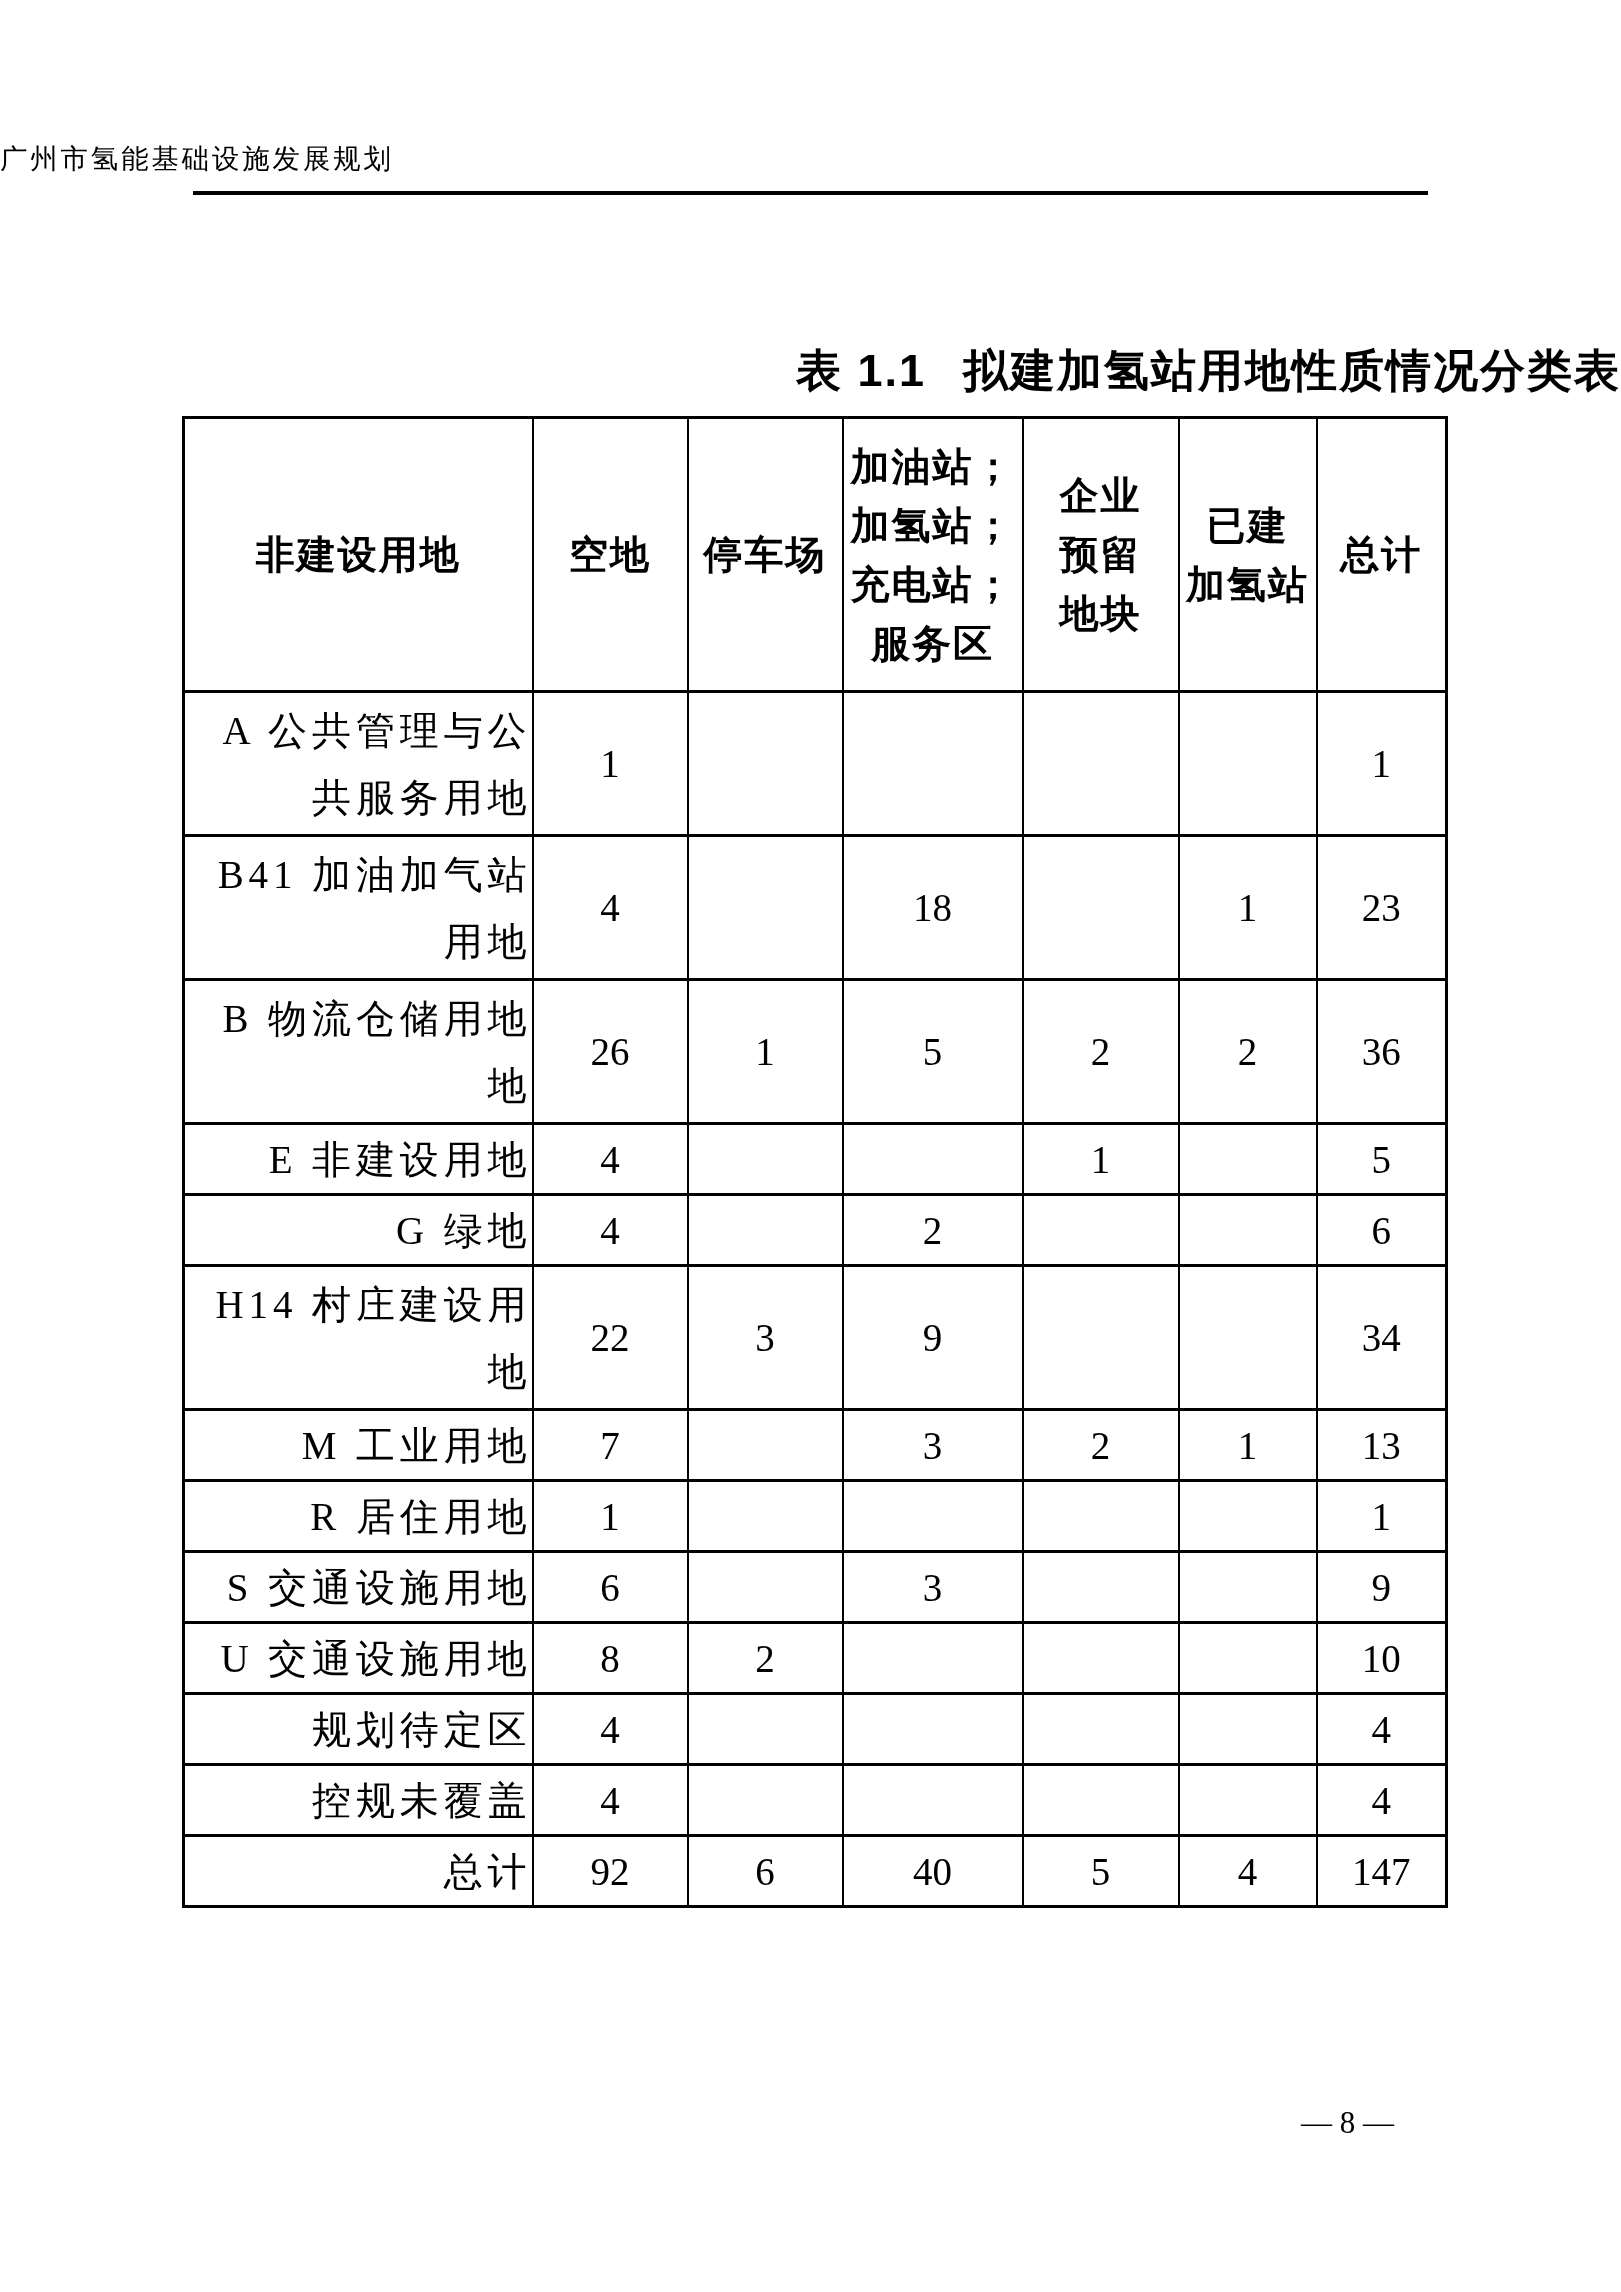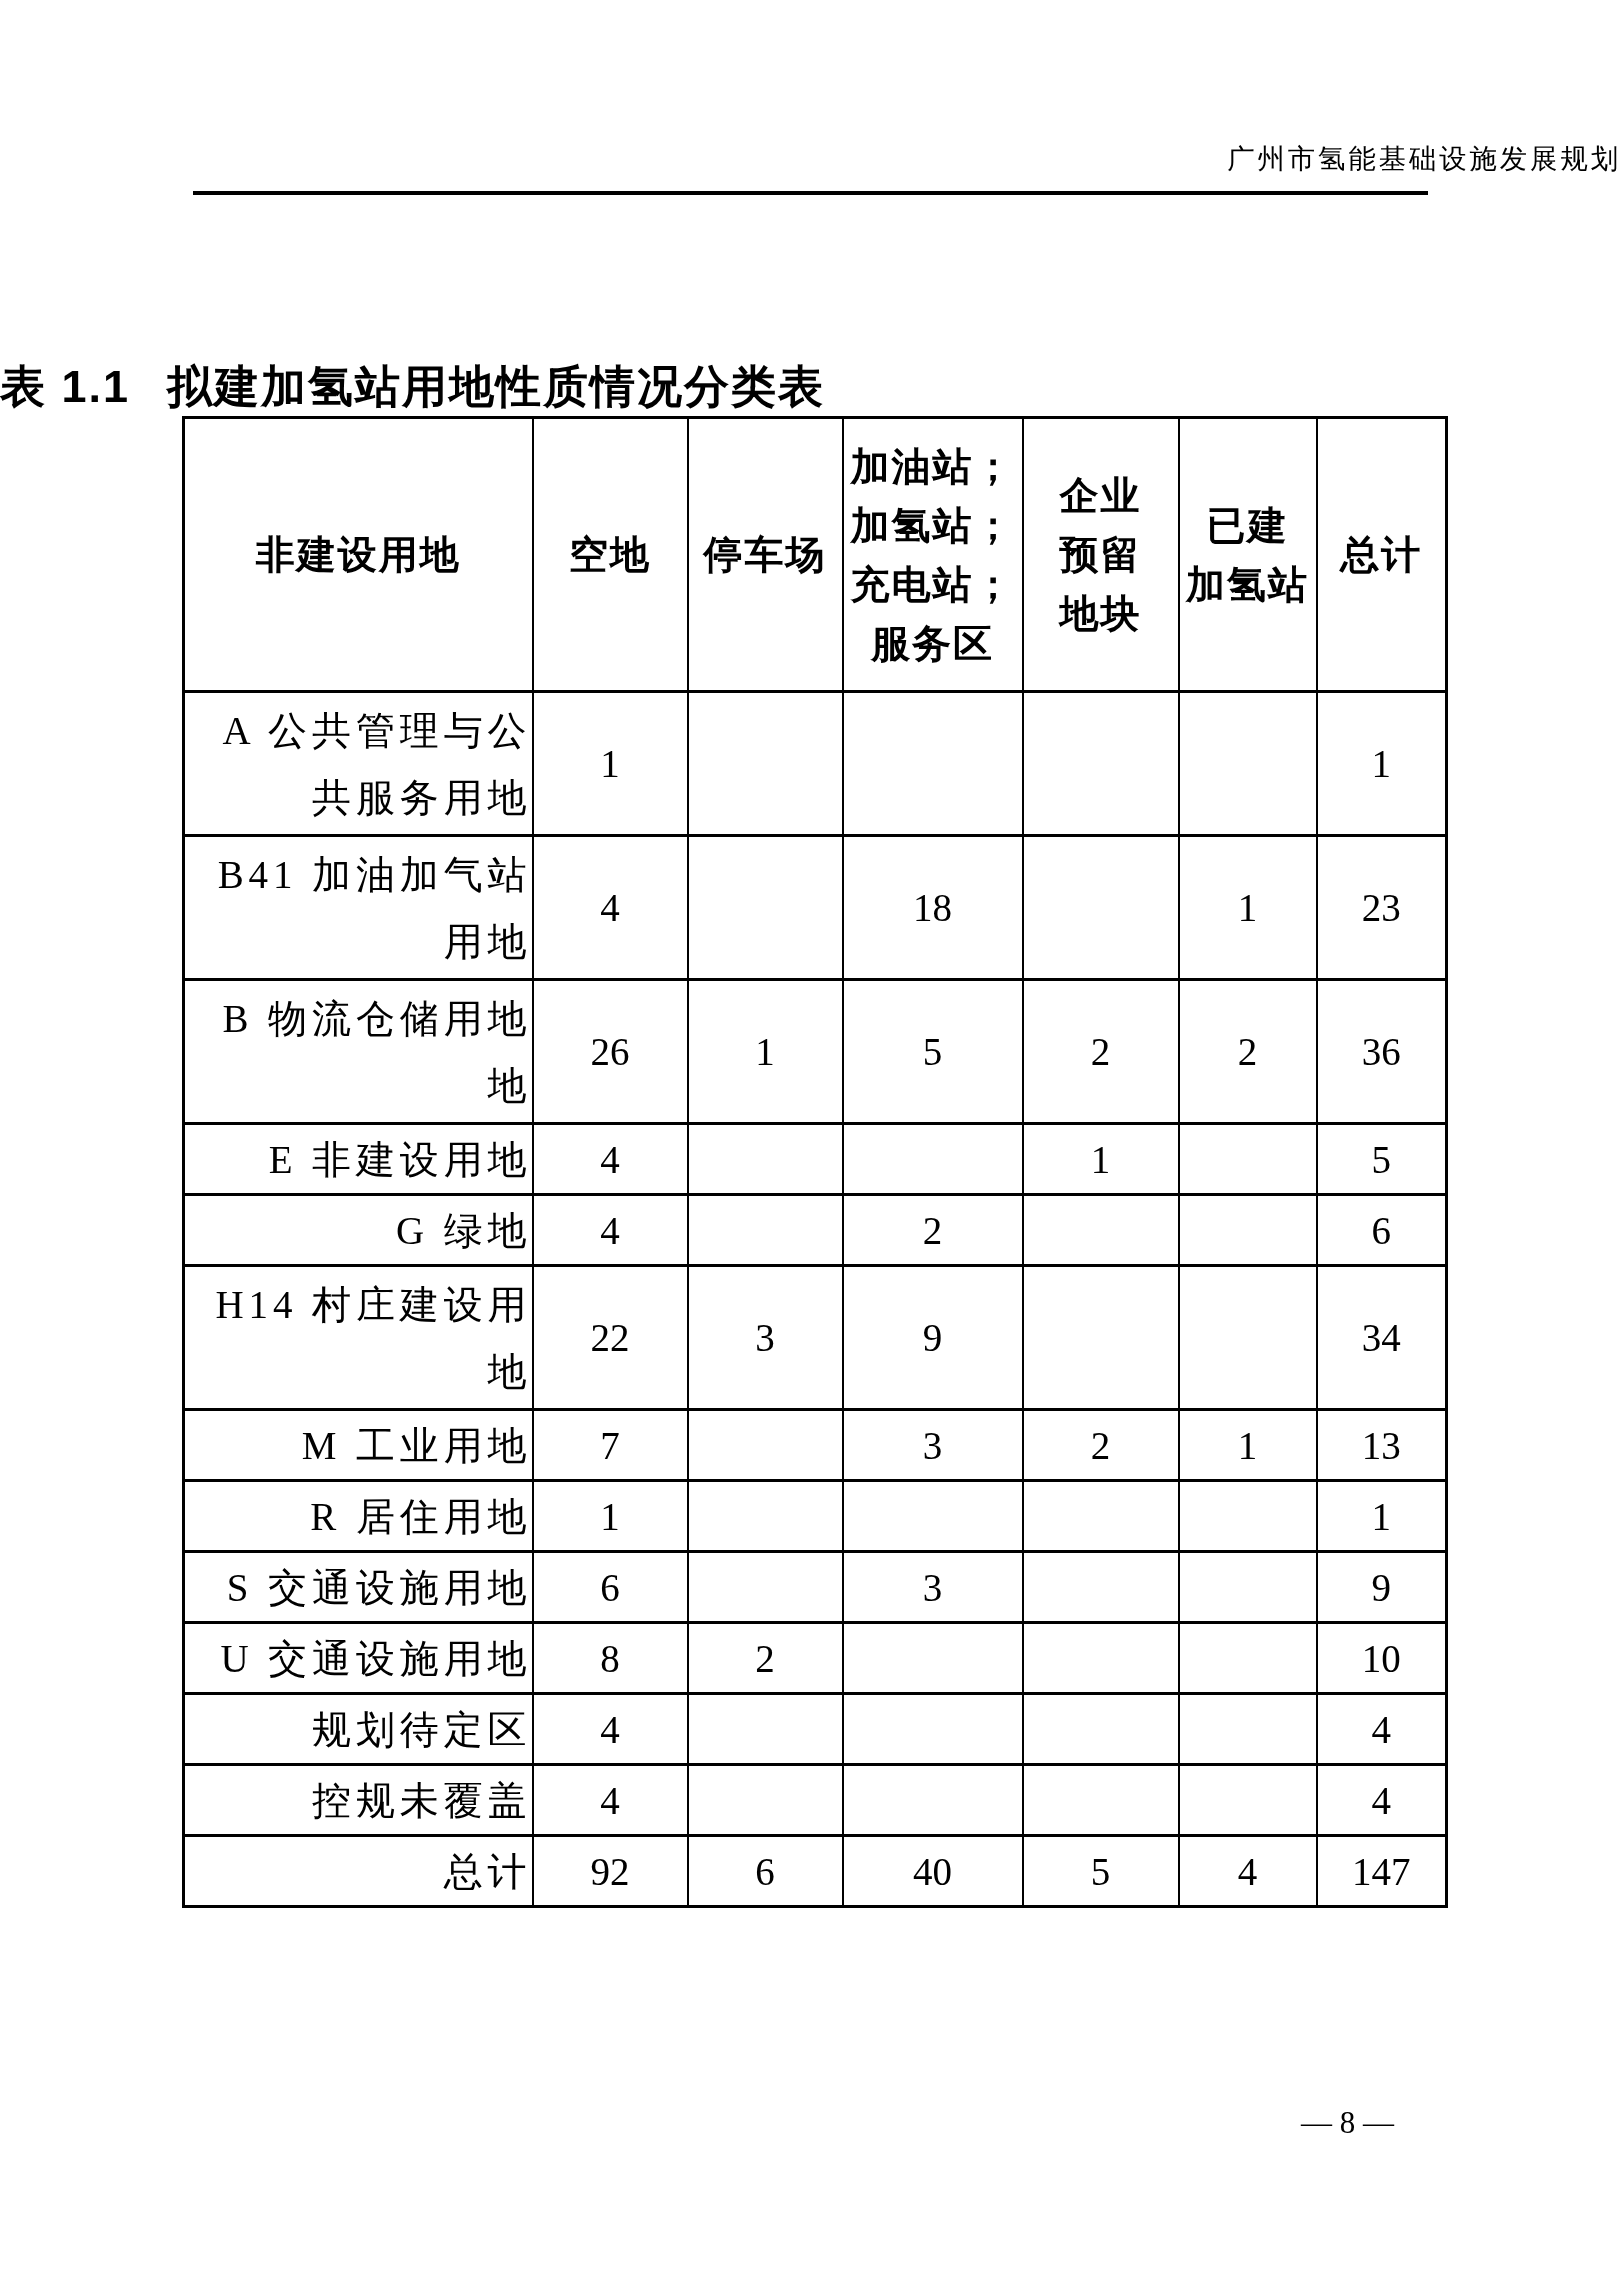--- a/index.html
+++ b/index.html
@@ -8,34 +8,34 @@
     width:1621px;height:2293px;
     margin:0 auto;
     background:#ffffff;
     color:#000;
     font-family:"Liberation Serif","DejaVu Serif",serif;
     overflow:hidden;
   }
   
   .doc-header{
     position:absolute;top:141px;left:0;width:100%;
-    text-align:right;
+    text-align:left;
     font-size:27.4px;letter-spacing:2.9px;
     font-family:"Liberation Serif","DejaVu Serif",serif;
   }
   .header-rule{
     position:absolute;top:191px;left:193px;
     width:1235px;height:3.9px;background:#000;
   }
   
   .table-caption{
     position:absolute;top:341px;left:0;width:100%;
-    text-align:left;
+    text-align:right;
     font-family:"Liberation Sans","DejaVu Sans",sans-serif;
-    font-weight:bold;font-size:45px;letter-spacing:2px;margin-top:16px;
+    font-weight:bold;font-size:45px;letter-spacing:2px;
   }
   .table-caption .cap-label{margin-right:37px;}
   
   table.land-use{
     position:absolute;top:416px;left:182px;
     width:1263px;
     table-layout:fixed;
     border-collapse:collapse;
     border:3.9px solid #000;
   }

